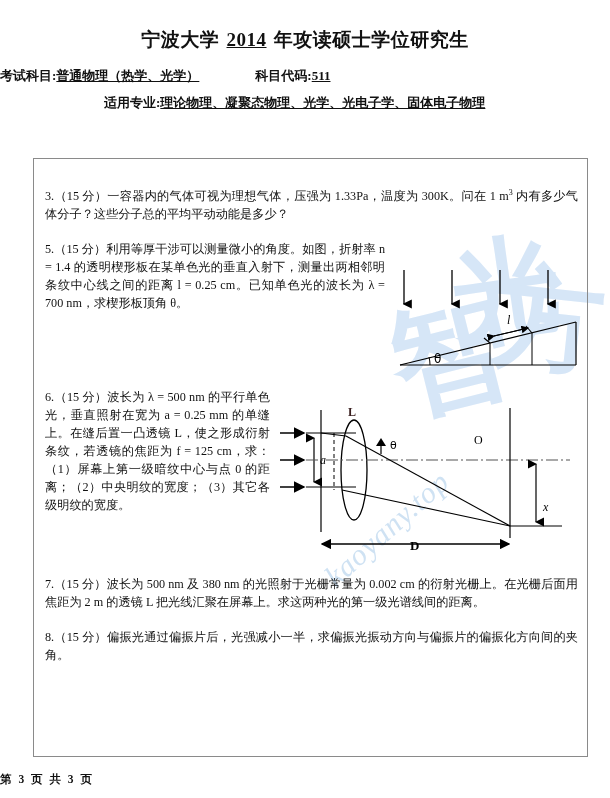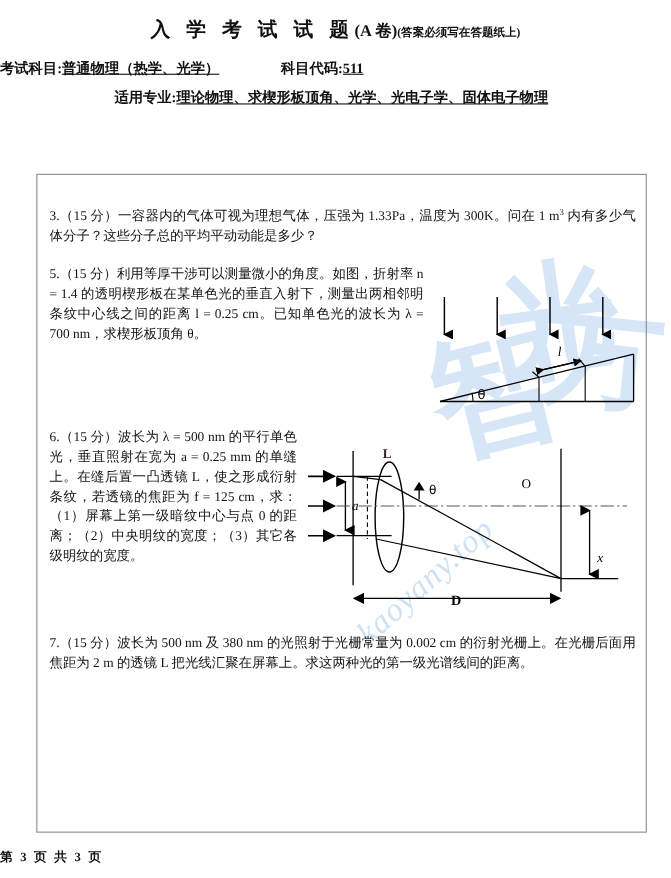--- a/index.html
+++ b/index.html
@@ -166,36 +166,38 @@
 
 <div id="watermark-layer">
   <span class="wm-calli" style="left:452px; top:216px; font-size:108px; transform:rotate(-8deg);">光</span>
   <span class="wm-calli" style="left:492px; top:246px; font-size:112px; transform:rotate(6deg);">方</span>
   <span class="wm-calli" style="left:392px; top:276px; font-size:120px; transform:rotate(-14deg);">智</span>
   <span class="wm-url" style="left:318px; top:568px;">kaoyany.top</span>
 </div>
 
 <div id="doc-header">
 
-
-  <div class="title-line2">
-    <span class="big">入 学 考 试 试 题</span><span class="vol">(A 卷)</span><span class="note">(答案必须写在答题纸上)</span>
-  </div>
+  <div class="title-line1">
+    <span>宁波大学</span>
+    <span class="year">2014</span>
+    <span>年攻读硕士学位研究生</span>
+  </div>
+
 
   <div class="meta-row">
     <span class="lbl">考试科目:</span>
     <span class="val">普通物理（热学、光学）</span>
     <span class="spacer"></span>
     <span class="lbl">科目代码:</span>
     <span class="val">511</span>
   </div>
 
   <div class="meta-row2">
     <span class="lbl">适用专业:</span>
-    <span class="val">理论物理、求楔形板顶角、光学、光电子学、固体电子物理</span>
+    <span class="val">理论物理、凝聚态物理、光学、光电子学、固体电子物理</span>
   </div>
 
 </div>
 
 <div id="body-frame"></div>
 
 <div id="questions">
 
   <div class="q" style="margin-top:6px;">
     <span class="num">3.</span><span>（15 分）</span><span>一容器内的气体可视为理想气体，压强为 1.33Pa，温度为 300K。问在 1 m</span><span class="sup">3</span><span> 内有多少气体分子？这些分子总的平均平动动能是多少？</span>
@@ -207,20 +209,23 @@
   </div>
 
   <div class="q q-narrow6" style="margin-top:76px;">
     <span class="num">6.</span><span>（15 分）</span><span>波长为 λ = 500 nm 的平行单色光，垂直照射在宽为 a = 0.25 mm 的单缝上。在缝后置一凸透镜 L，使之形成衍射条纹，若透镜的焦距为 f = 125 cm，求：（1）屏幕上第一级暗纹中心与点 0 的距离；（2）中央明纹的宽度；（3）其它各级明纹的宽度。</span>
   </div>
 
   <div class="q" style="margin-top:61px;">
     <span class="num">7.</span><span>（15 分）</span><span>波长为 500 nm 及 380 nm 的光照射于光栅常量为 0.002 cm 的衍射光栅上。在光栅后面用焦距为 2 m 的透镜 L 把光线汇聚在屏幕上。求这两种光的第一级光谱线间的距离。</span>
   </div>
 
+  <div class="q" style="margin-top:17px;">
+    <span class="num">8.</span><span>（15 分）</span><span>偏振光通过偏振片后，光强减小一半，求偏振光振动方向与偏振片的偏振化方向间的夹角。</span>
+  </div>
 
 </div>
 
 <div class="diagram" id="wedge-diagram">
   <svg width="200" height="115" viewBox="0 0 200 115" xmlns="http://www.w3.org/2000/svg">
     <defs>
       <marker id="arrDown" markerWidth="7" markerHeight="7" refX="3.5" refY="6" orient="auto">
         <path d="M0,0 L3.5,7 L7,0 z" fill="#000"></path>
       </marker>
       <marker id="arrR" markerWidth="7" markerHeight="7" refX="6" refY="3.5" orient="auto">

